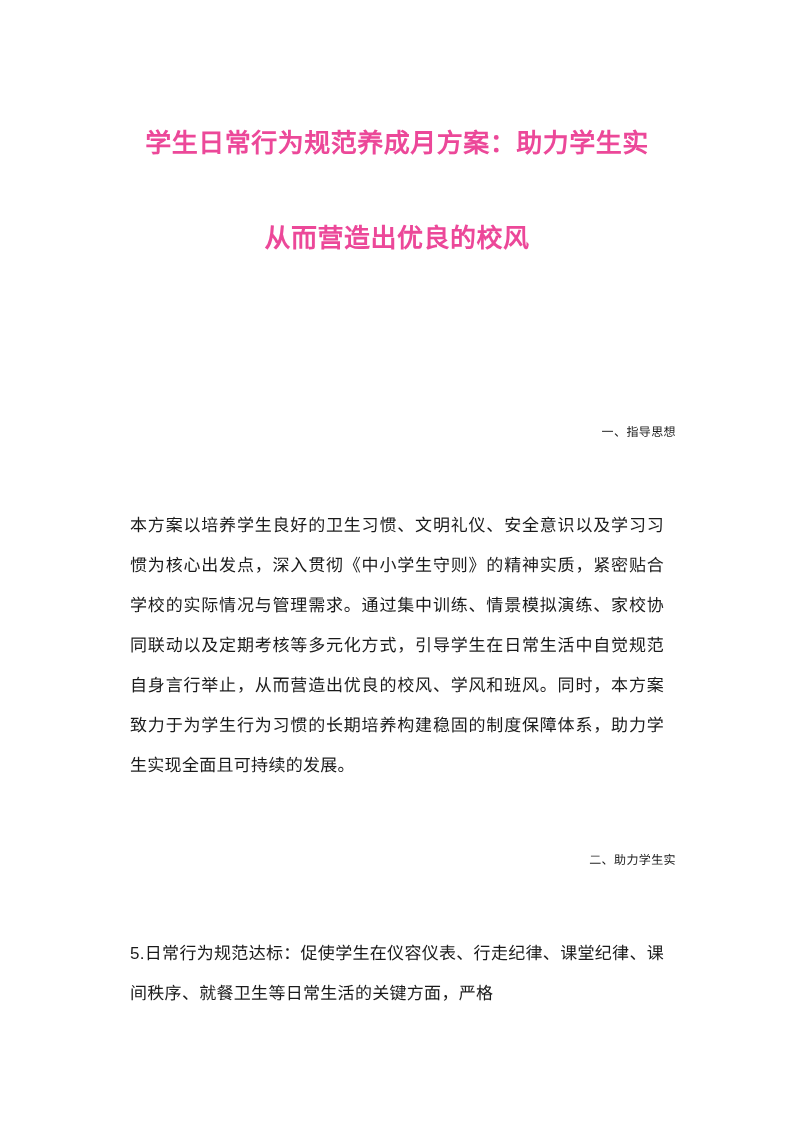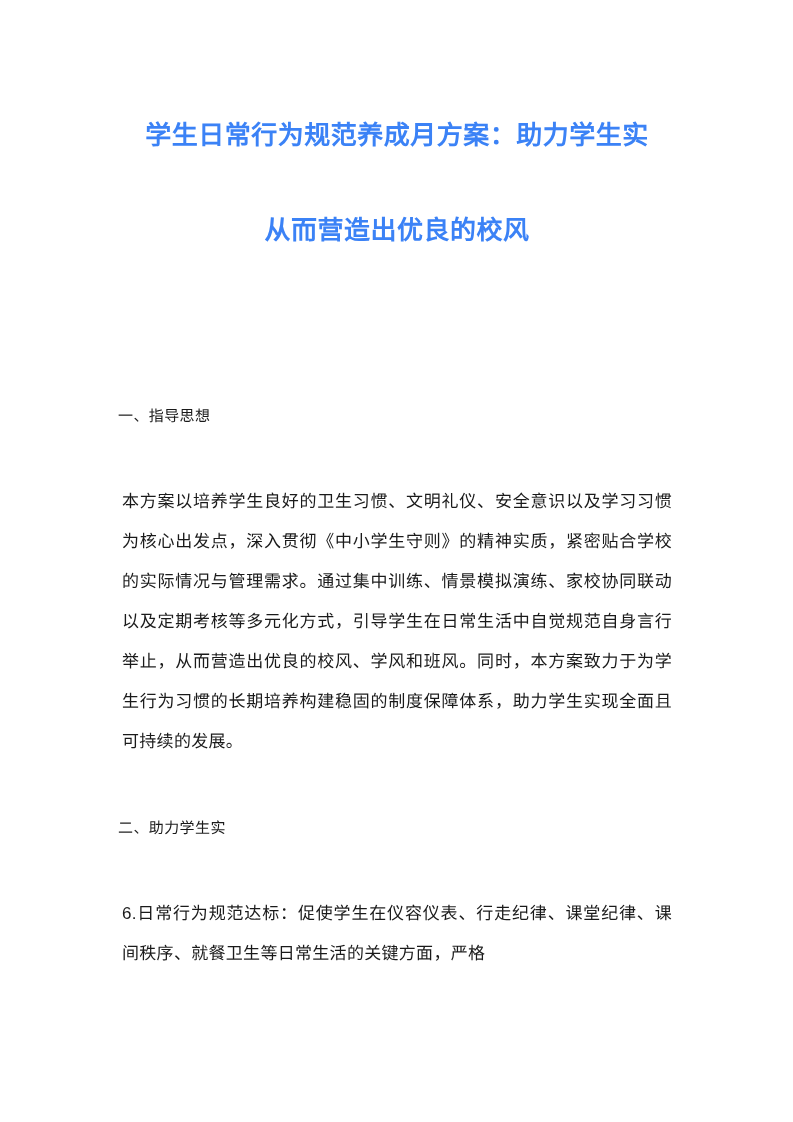--- a/index.html
+++ b/index.html
@@ -27,44 +27,45 @@
 
   .doc-body {
     position: absolute;
     left: 118px;
     top: 0;
     width: 558px;
   }
 
   
   .doc-title {
-    margin: 0;
+    margin: 8px;
     padding-top: 88px;
     font-size: 26px;
     font-weight: 700;
     line-height: 95px;
     text-align: center;
     letter-spacing: 0.5px;
-    color: #3b82f6;
+    color: #ec4899;
     text-indent: 0;
   }
 
   
   .section-heading {
     margin: 0;
-    font-size: 15px;
+    font-size: 12px;
     font-weight: 400;
     line-height: 40px;
     color: #1a1a1a;
     letter-spacing: 0.4px;
+    text-align: right;
   }
 
   
   .body-para {
-    margin: 4px;
+    margin: 12px;
     font-size: 17px;
     font-weight: 400;
     line-height: 40px;
     color: #1a1a1a;
     text-align: justify;
     text-justify: inter-ideograph;
     letter-spacing: 0.3px;
   }
 
   
@@ -91,16 +92,16 @@
     <div class="gap-heading-to-para"></div>
 
     <p class="body-para">本方案以培养学生良好的卫生习惯、文明礼仪、安全意识以及学习习惯为核心出发点，深入贯彻《中小学生守则》的精神实质，紧密贴合学校的实际情况与管理需求。通过集中训练、情景模拟演练、家校协同联动以及定期考核等多元化方式，引导学生在日常生活中自觉规范自身言行举止，从而营造出优良的校风、学风和班风。同时，本方案致力于为学生行为习惯的长期培养构建稳固的制度保障体系，助力学生实现全面且可持续的发展。</p>
 
     <div class="gap-para-to-heading"></div>
 
     <h2 class="section-heading">二、助力学生实</h2>
 
     <div class="gap-heading2-to-list"></div>
 
-    <p class="body-para">6.日常行为规范达标：促使学生在仪容仪表、行走纪律、课堂纪律、课间秩序、就餐卫生等日常生活的关键方面，严格</p>
+    <p class="body-para">5.日常行为规范达标：促使学生在仪容仪表、行走纪律、课堂纪律、课间秩序、就餐卫生等日常生活的关键方面，严格</p>
 
   </div>
 </div>
 
 </body></html>

